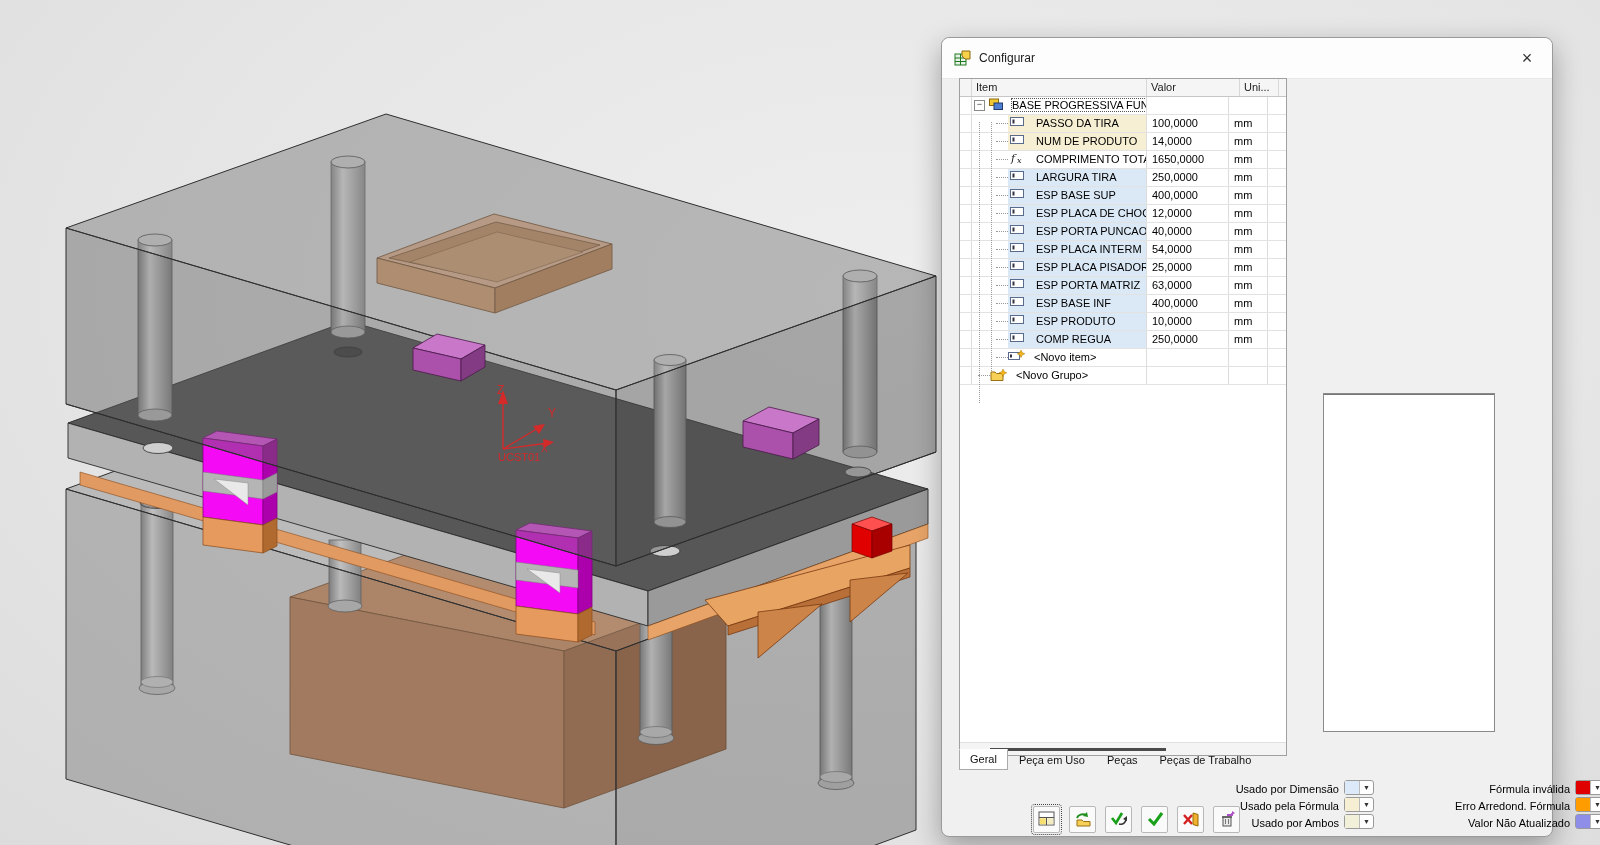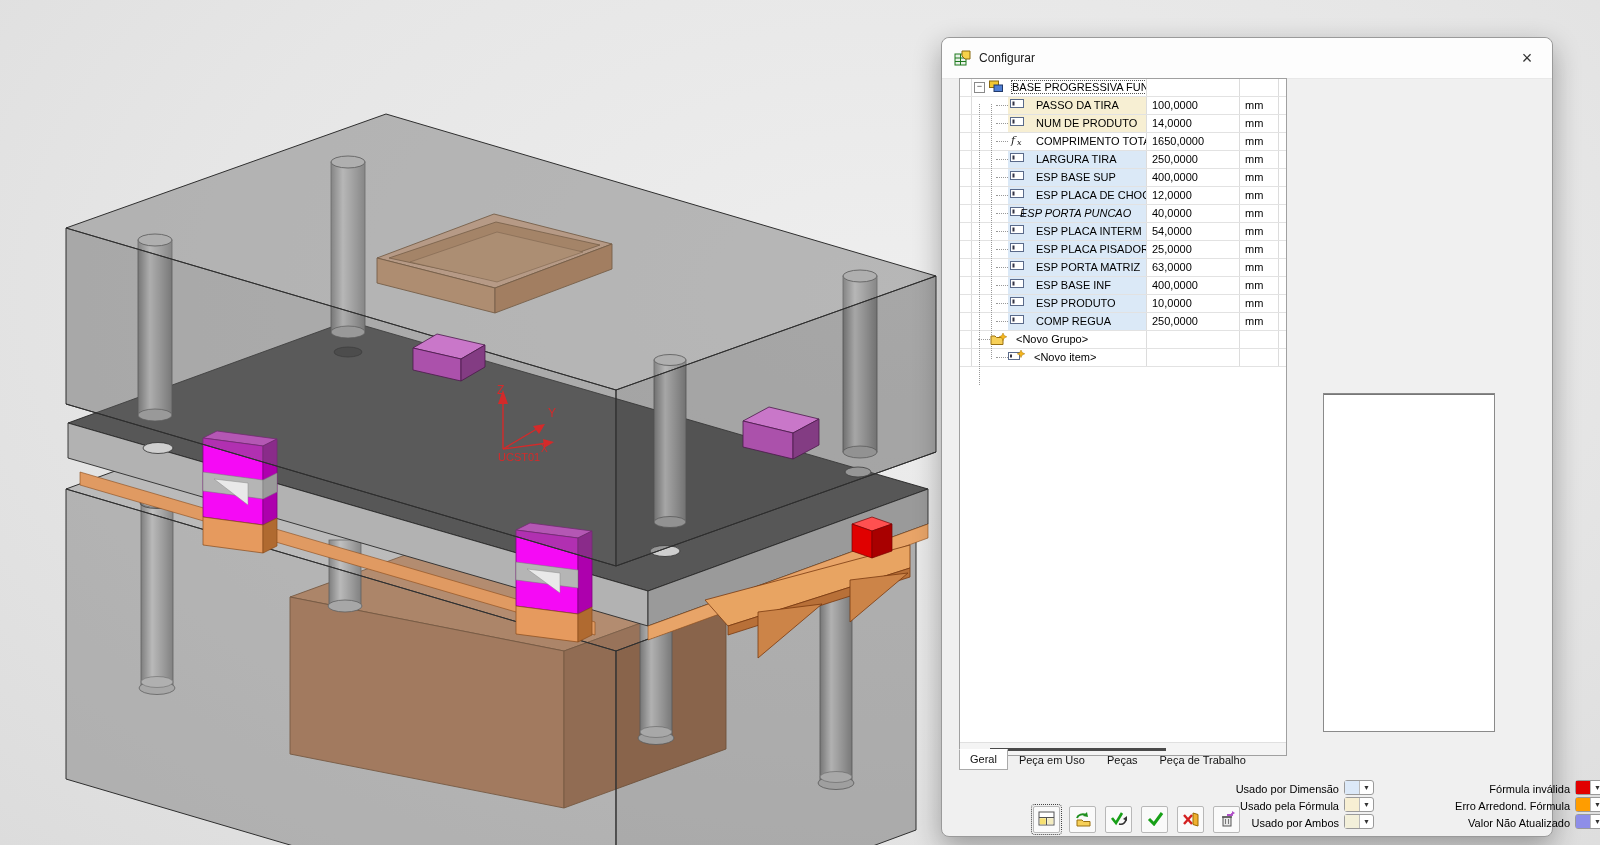--- a/index.html
+++ b/index.html
@@ -25,21 +25,21 @@
   
   .gridpanel{position:absolute;left:17px;top:40px;width:328px;height:678px;background:#fff;
     border:1px solid #a0a0a0;box-sizing:border-box;overflow:hidden;}
   .ghead{display:flex;height:17px;background:#f5f5f5;border-bottom:1px solid #c6c6c6;}
   .ghead span{box-sizing:border-box;border-right:1px solid #d8d8d8;padding:2px 0 0 4px;
     color:#222;overflow:hidden;white-space:nowrap;}
   .gh-gut{width:12px;} .gh-item{width:175px;} .gh-val{width:93px;} .gh-uni{width:39px;}
   .grow{display:flex;height:17px;border-bottom:1px solid #e2e2e2;position:relative;}
   .grow span.cell{box-sizing:border-box;border-right:1px solid #dcdcdc;height:17px;overflow:hidden;
     white-space:nowrap;font-size:11px;}
-  .c-gut{width:12px;} .c-item{width:175px;position:relative;} .c-val{width:93px;padding:2px 0 0 5px;}
+  .c-gut{width:12px;} .c-item{width:175px;position:relative;} .c-val{width:82px;padding:2px 0 0 5px;}
   .c-uni{width:39px;padding:2px 0 0 5px;}
   .hlband{position:absolute;left:36px;right:0;top:0;bottom:0;}
   .hl-formula{background:#f7efd3;} .hl-dimension{background:#dbe9f7;}
   .itco{position:absolute;top:1px;z-index:2;} .itlab{position:absolute;top:2px;z-index:2;white-space:nowrap;}
   .expander{position:absolute;left:2px;top:3px;width:9px;height:9px;border:1px solid #8a8a8a;
     background:#fff;font-size:9px;line-height:7px;text-align:center;color:#333;z-index:3;}
   .tdash{position:absolute;top:8px;width:12px;border-top:1px dotted #999;z-index:1;}
   .treev{position:absolute;border-left:1px dotted #999;z-index:1;}
   .focusdot{outline:1px dotted #555;}
   .hscroll{position:absolute;left:0;right:0;bottom:0;height:12px;background:#f4f4f4;border-top:1px solid #e0e0e0;}
@@ -235,20 +235,26 @@
       <line x1="1" y1="8" x2="12" y2="8" stroke="#1f7a1f"></line>
         <line x1="1" y1="11.5" x2="12" y2="11.5" stroke="#1f7a1f"></line>
       <line x1="6.5" y1="4" x2="6.5" y2="15" stroke="#1f7a1f"></line>
       <polygon points="8,1 16,1 16,9 11,9 8,6" fill="#f7d24a" stroke="#8a6a10"></polygon>
     </svg>
     <span class="ttext">Configurar</span>
     <div class="closebtn">×</div>
   </div>
 
   <div class="gridpanel">
+    <div class="ghead">
+      <span class="gh-gut"></span>
+      <span class="gh-item">Item</span>
+      <span class="gh-val">Valor</span>
+      <span class="gh-uni">Uni...</span>
+    </div>
     <div style="position: relative;">
         <div class="grow">
           <span class="cell c-gut"></span>
           <span class="cell c-item">
             <span class="expander">−</span>
             <span class="itco" style="left: 16px;"><svg width="16" height="13" viewBox="0 0 16 13">
                 <rect x="1.5" y="1" width="9" height="6.5" fill="#f2c832" stroke="#8a6a10"></rect>
                 <rect x="6" y="5" width="8.5" height="6.5" fill="#4f7fd4" stroke="#223a6a"></rect>
               </svg></span>
             <span class="itlab focusdot" style="left: 40px;">BASE PROGRESSIVA FUND...</span>
@@ -341,21 +347,21 @@
         </div>
         <div class="grow">
           <span class="cell c-gut"></span>
           <span class="cell c-item">
             <span class="hlband hl-dimension"></span>
             <span class="tdash" style="left: 24px;"></span>
             <span class="itco" style="left: 38px;"><svg width="15" height="11" viewBox="0 0 15 11">
                 <rect x="0.5" y="1.5" width="13" height="8" fill="#fff" stroke="#5a6a8a"></rect>
                 <rect x="2.5" y="3.5" width="2" height="4" fill="#334"></rect>
               </svg></span>
-            <span class="itlab" style="left: 48px; font-style: italic;">ESP PORTA PUNCAO</span>
+            <span class="itlab" style="left: 64px;">ESP PORTA PUNCAO</span>
           </span>
           <span class="cell c-val">40,0000</span>
           <span class="cell c-uni">mm</span>
         </div>
         <div class="grow">
           <span class="cell c-gut"></span>
           <span class="cell c-item">
             <span class="hlband hl-dimension"></span>
             <span class="tdash" style="left: 24px;"></span>
             <span class="itco" style="left: 38px;"><svg width="15" height="11" viewBox="0 0 15 11">
@@ -429,63 +435,63 @@
             <span class="hlband hl-dimension"></span>
             <span class="tdash" style="left: 24px;"></span>
             <span class="itco" style="left: 38px;"><svg width="15" height="11" viewBox="0 0 15 11">
                 <rect x="0.5" y="1.5" width="13" height="8" fill="#fff" stroke="#5a6a8a"></rect>
                 <rect x="2.5" y="3.5" width="2" height="4" fill="#334"></rect>
               </svg></span>
             <span class="itlab" style="left: 64px;">COMP REGUA</span>
           </span>
           <span class="cell c-val">250,0000</span>
           <span class="cell c-uni">mm</span>
+        </div>
+        <div class="grow">
+          <span class="cell c-gut"></span>
+          <span class="cell c-item">
+            <span class="tdash" style="left: 24px;"></span>
+            <span class="itco" style="left: 36px;"><svg width="17" height="12" viewBox="0 0 17 12">
+                <rect x="0.5" y="2.5" width="11" height="7" fill="#fff" stroke="#5a6a8a"></rect>
+                <rect x="2" y="4.5" width="2" height="3" fill="#334"></rect>
+                <path d="M13 0 l1.2 2.6 2.6 1.2 -2.6 1.2 -1.2 2.6 -1.2 -2.6 -2.6 -1.2 2.6 -1.2 z" fill="#f5b51e" stroke="#a87808" stroke-width="0.5"></path>
+              </svg></span>
+            <span class="itlab" style="left: 62px;">&lt;Novo item&gt;</span>
+          </span>
+          <span class="cell c-val"></span>
+          <span class="cell c-uni"></span>
         </div>
         <div class="grow">
           <span class="cell c-gut"></span>
           <span class="cell c-item">
             <span class="tdash" style="left: 6px;"></span>
             <span class="itco" style="left: 18px;"><svg width="17" height="13" viewBox="0 0 17 13">
                 <path d="M1 4 h4 l1.5 1.5 H13 v7 H1 z" fill="#f7d058" stroke="#9a7010"></path>
                 <path d="M13 1 l1.2 2.6 2.6 1.2 -2.6 1.2 -1.2 2.6 -1.2 -2.6 -2.6 -1.2 2.6 -1.2 z" fill="#f5b51e" stroke="#a87808" stroke-width="0.5"></path>
               </svg></span>
             <span class="itlab" style="left: 44px;">&lt;Novo Grupo&gt;</span>
           </span>
           <span class="cell c-val"></span>
           <span class="cell c-uni"></span>
         </div>
-        <div class="grow">
-          <span class="cell c-gut"></span>
-          <span class="cell c-item">
-            <span class="tdash" style="left: 24px;"></span>
-            <span class="itco" style="left: 36px;"><svg width="17" height="12" viewBox="0 0 17 12">
-                <rect x="0.5" y="2.5" width="11" height="7" fill="#fff" stroke="#5a6a8a"></rect>
-                <rect x="2" y="4.5" width="2" height="3" fill="#334"></rect>
-                <path d="M13 0 l1.2 2.6 2.6 1.2 -2.6 1.2 -1.2 2.6 -1.2 -2.6 -2.6 -1.2 2.6 -1.2 z" fill="#f5b51e" stroke="#a87808" stroke-width="0.5"></path>
-              </svg></span>
-            <span class="itlab" style="left: 62px;">&lt;Novo item&gt;</span>
-          </span>
-          <span class="cell c-val"></span>
-          <span class="cell c-uni"></span>
-        </div>
         <span class="treev" style="position: absolute; left: 31px; top: 25px; height: 255px;"></span>
         <span class="treev" style="position: absolute; left: 19px; top: 25px; height: 281px;"></span>
       </div>
     <div class="hscroll">
       <div class="hthumb"></div>
     </div>
   </div>
 
   <div class="previewbox"></div>
 
   <div class="tabs">
       <div class="tab active">Geral</div>
       <div class="tab">Peça em Uso</div>
       <div class="tab">Peças</div>
-      <div class="tab">Peça de Trabalho</div>
+      <div class="tab">Peças de Trabalho</div>
     </div>
 
   <div class="legend lg-left">
       <div class="lgrow">
         <span class="lglab">Usado por Dimensão</span>
         <span class="swbtn">
           <span class="swatch" style="background: rgb(220, 233, 248);"></span>
           <span class="swarrow">▼</span>
         </span>
       </div>

